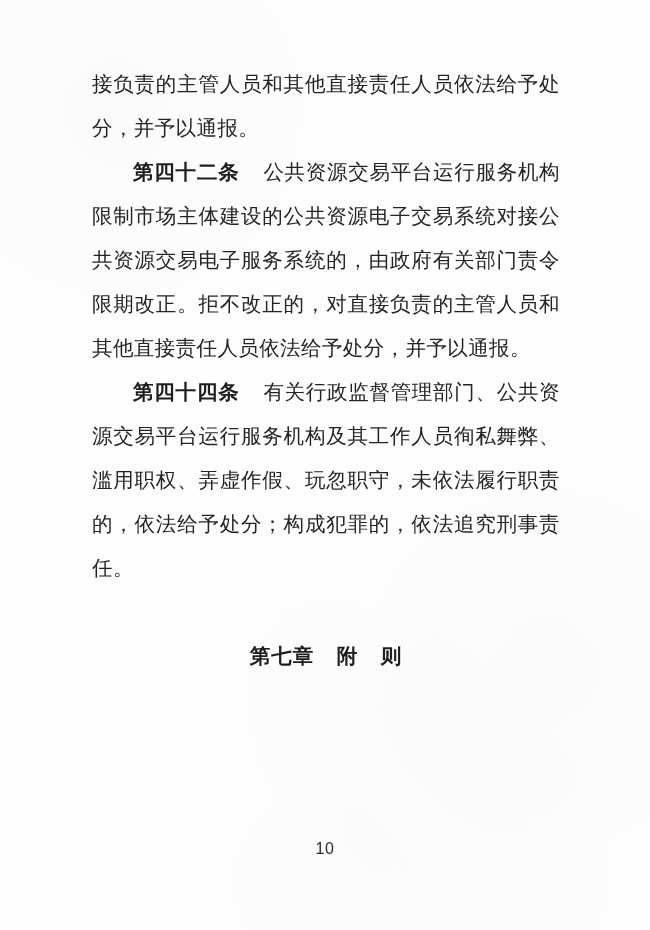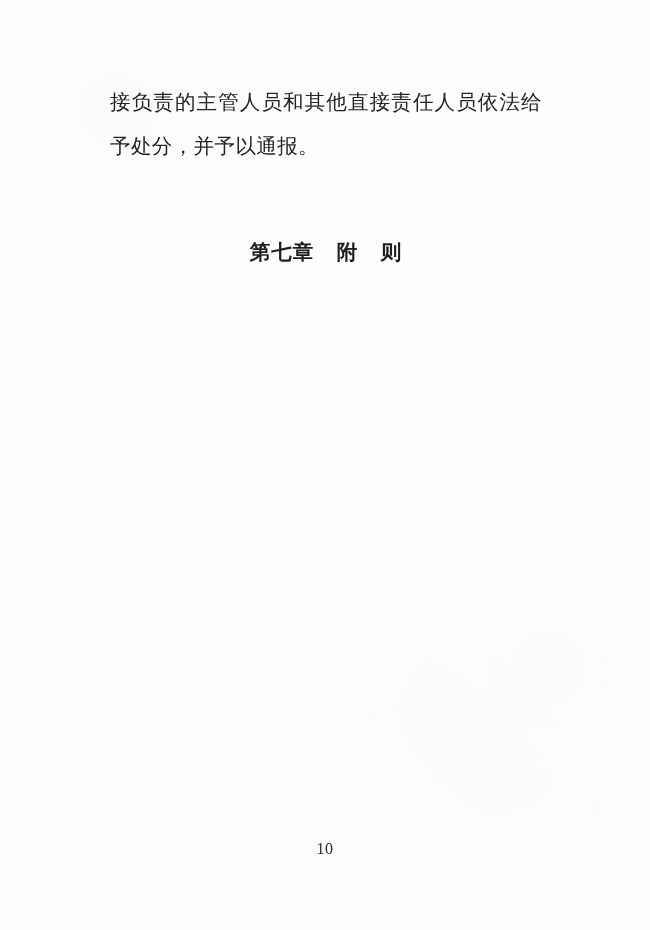--- a/index.html
+++ b/index.html
@@ -24,21 +24,21 @@
   }
 
   #text-column {
     position: absolute;
     left: 92px;
     top: 62px;
     width: 468px;
   }
 
   .para {
-    margin: 18px;
+    margin: 0;
     font-family: "DejaVu Serif", "Liberation Serif", serif;
     font-size: 20.5px;
     line-height: 44px;
     color: #232323;
     text-align: justify;
     text-justify: inter-character;
     letter-spacing: 0.4px;
     word-break: break-all;
     -webkit-font-smoothing: antialiased;
   }
@@ -82,39 +82,45 @@
     display: inline-block;
     width: 1.1em;
   }
 
   #page-number {
     position: absolute;
     left: 0;
     right: 0;
     top: 840px;
     text-align: center;
-    font-family: Liberation Serif, serif;
+    font-family: Liberation Sans, sans-serif;
     font-size: 16px;
     color: #2b2b2b;
     letter-spacing: 0.5px;
   }
 </style>
 </head>
 <body>
 
 <div id="page">
 
   <div id="text-column">
 
     <p class="para">
       <span>接负责的主管人员和其他直接责任人员依法给予处分，并予以通报。</span>
     </p>
 
+    <p class="para indent">
+      <span class="art-no">第四十二条</span><span class="art-gap"></span><span>公共资源交易平台运行服务机构限制市场主体建设的公共资源电子交易系统对接公共资源交易电子服务系统的，由政府有关部门责令限期改正。拒不改正的，对直接负责的主管人员和其他直接责任人员依法给予处分，并予以通报。</span>
+    </p>
 
 
+    <p class="para indent">
+      <span class="art-no">第四十四条</span><span class="art-gap"></span><span>有关行政监督管理部门、公共资源交易平台运行服务机构及其工作人员徇私舞弊、滥用职权、弄虚作假、玩忽职守，未依法履行职责的，依法给予处分；构成犯罪的，依法追究刑事责任。</span>
+    </p>
 
     <div class="chapter-spacer"></div>
 
     <p class="chapter-heading">
       <span>第七章</span><span class="gap"></span><span>附</span><span class="gap"></span><span>则</span>
     </p>
 
   </div>
 
   <div id="page-number">10</div>

